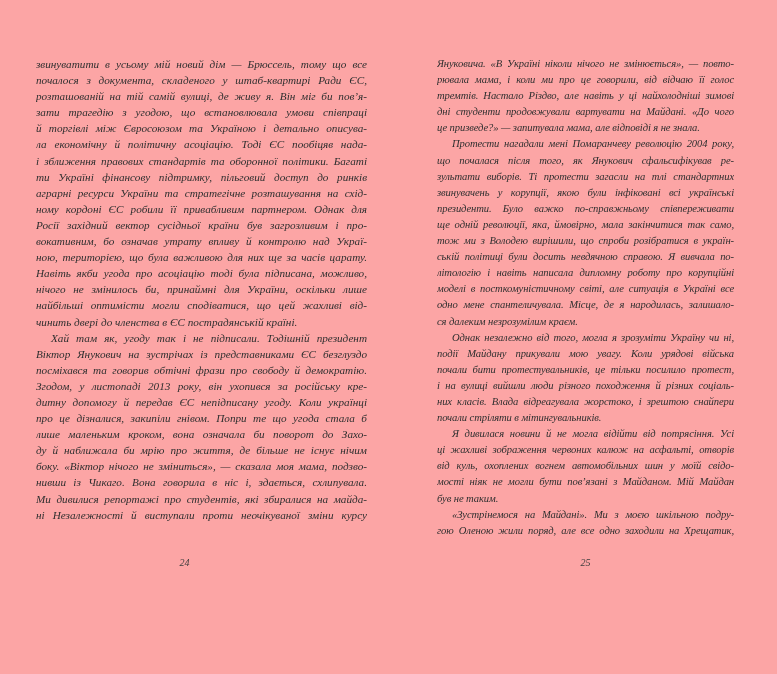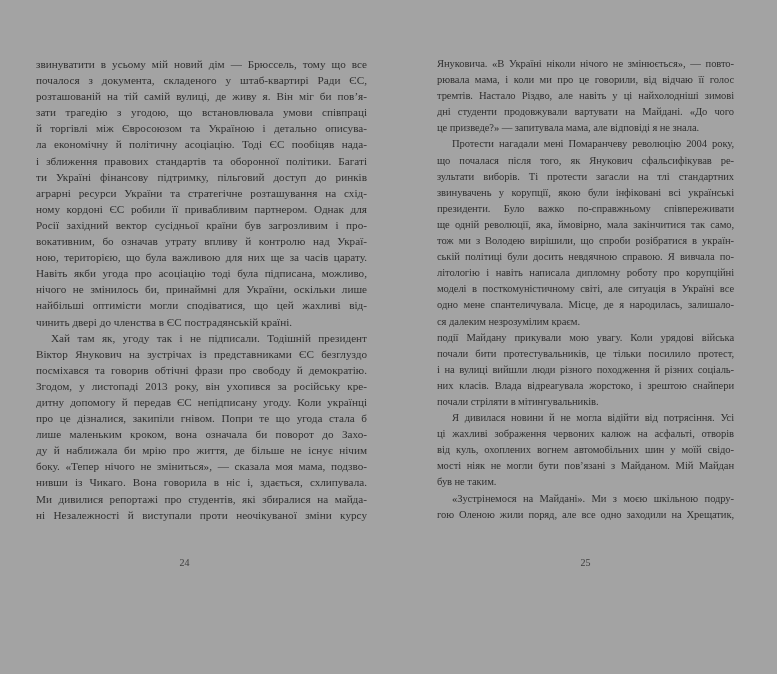--- a/index.html
+++ b/index.html
@@ -11,21 +11,22 @@
     width: 777px;
     height: 674px;
     position: relative;
     font-family: "Liberation Serif", "DejaVu Serif", serif;
     color: #2f2f2f;
     overflow: hidden;
   }
   .spread {
     position: absolute;
     inset: 0;
-    background: #a3a3a3;
+    background: #fca5a5;
+    font-style: italic;
   }
   .page {
     position: absolute;
     top: 56px;
   }
   .page-left {
     left: 36px;
     width: 331px;
     font-size: 11.2px;
   }
@@ -86,21 +87,21 @@
         <div class="line">найбільші оптимісти могли сподіватися, що цей жахливі від-</div>
         <div class="line para-end">чинить двері до членства в ЄС пострадянській країні.</div>
         <div class="line indent">Хай там як, угоду так і не підписали. Тодішній президент</div>
         <div class="line">Віктор Янукович на зустрічах із представниками ЄС безглуздо</div>
         <div class="line">посміхався та говорив обтічні фрази про свободу й демократію.</div>
         <div class="line">Згодом, у листопаді 2013 року, він ухопився за російську кре-</div>
         <div class="line">дитну допомогу й передав ЄС непідписану угоду. Коли українці</div>
         <div class="line">про це дізналися, закипіли гнівом. Попри те що угода стала б</div>
         <div class="line">лише маленьким кроком, вона означала би поворот до Захо-</div>
         <div class="line">ду й наближала би мрію про життя, де більше не існує нічим</div>
-        <div class="line">боку. «Тепер нічого не зміниться», — сказала моя мама, подзво-</div>
+        <div class="line">боку. «Віктор нічого не зміниться», — сказала моя мама, подзво-</div>
         <div class="line">нивши із Чикаго. Вона говорила в ніс і, здається, схлипувала.</div>
         <div class="line">Ми дивилися репортажі про студентів, які збиралися на майда-</div>
         <div class="line">ні Незалежності й виступали проти неочікуваної зміни курсу</div>
       </div>
     <div class="folio">24</div>
   </div>
 
   <div class="page page-right">
     <div>
         <div class="line">Януковича. «В Україні ніколи нічого не змінюється», — повто-</div>
@@ -113,20 +114,21 @@
         <div class="line">зультати виборів. Ті протести загасли на тлі стандартних</div>
         <div class="line">звинувачень у корупції, якою були інфіковані всі українські</div>
         <div class="line">президенти. Було важко по-справжньому співпереживати</div>
         <div class="line">ще одній революції, яка, ймовірно, мала закінчитися так само,</div>
         <div class="line">тож ми з Володею вирішили, що спроби розібратися в україн-</div>
         <div class="line">ській політиці були досить невдячною справою. Я вивчала по-</div>
         <div class="line">літологію і навіть написала дипломну роботу про корупційні</div>
         <div class="line">моделі в посткомуністичному світі, але ситуація в Україні все</div>
         <div class="line">одно мене спантеличувала. Місце, де я народилась, залишало-</div>
         <div class="line para-end">ся далеким незрозумілим краєм.</div>
+        <div class="line indent">Однак незалежно від того, могла я зрозуміти Україну чи ні,</div>
         <div class="line">події Майдану прикували мою увагу. Коли урядові війська</div>
         <div class="line">почали бити протестувальників, це тільки посилило протест,</div>
         <div class="line">і на вулиці вийшли люди різного походження й різних соціаль-</div>
         <div class="line">них класів. Влада відреагувала жорстоко, і зрештою снайпери</div>
         <div class="line para-end">почали стріляти в мітингувальників.</div>
         <div class="line indent">Я дивилася новини й не могла відійти від потрясіння. Усі</div>
         <div class="line">ці жахливі зображення червоних калюж на асфальті, отворів</div>
         <div class="line">від куль, охоплених вогнем автомобільних шин у моїй свідо-</div>
         <div class="line">мості ніяк не могли бути пов’язані з Майданом. Мій Майдан</div>
         <div class="line para-end">був не таким.</div>

